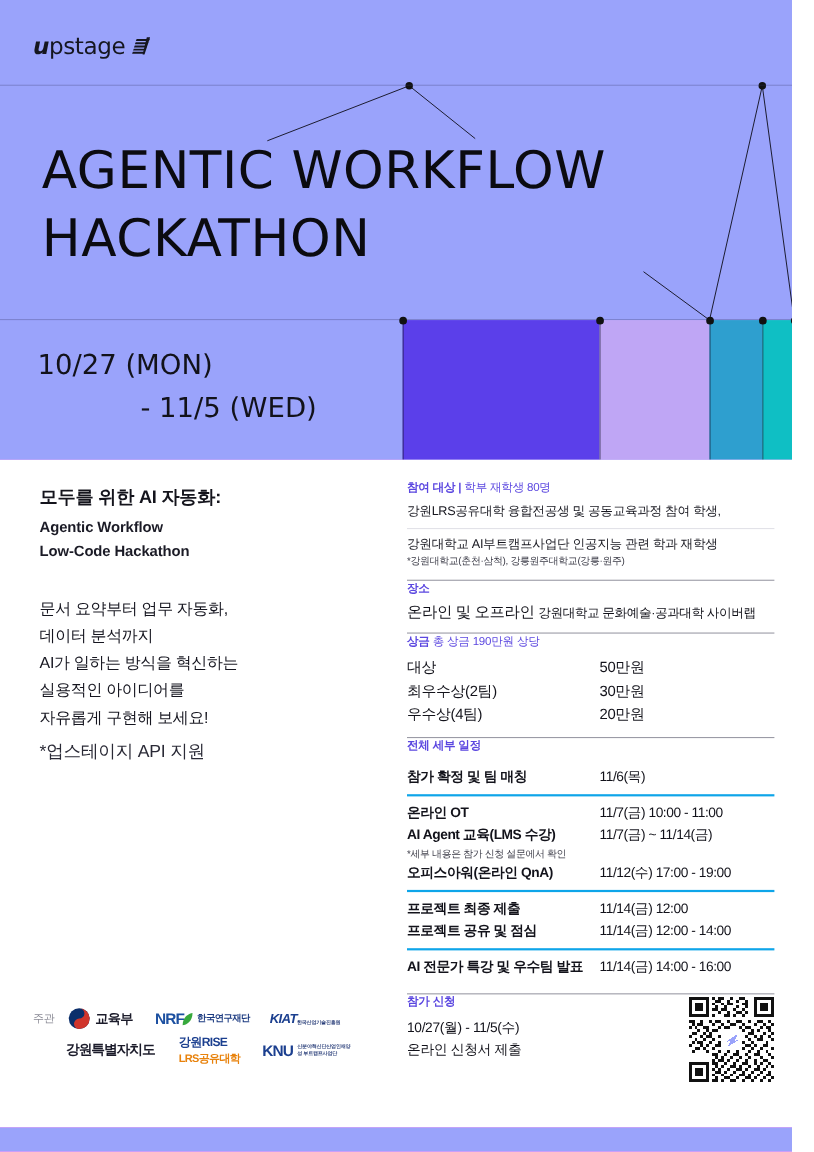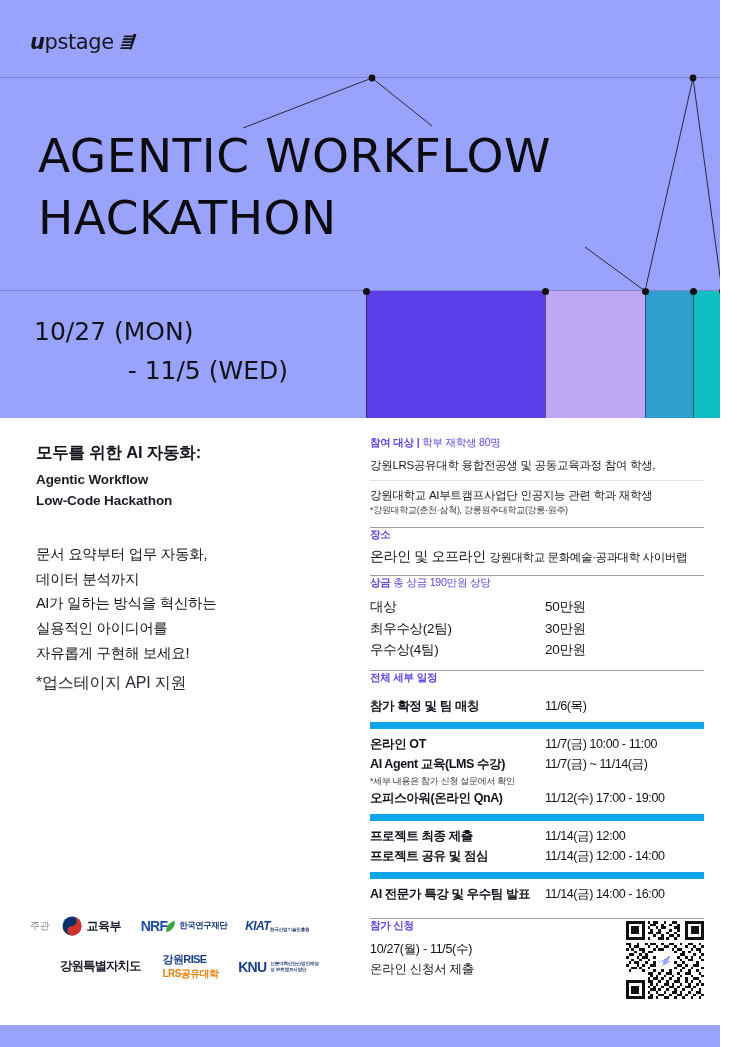--- a/index.html
+++ b/index.html
@@ -127,21 +127,21 @@
   .prize-row .k { width: 175px; }
 
   .sched-row {
     display: flex; align-items: center;
     font-size: 12.5px; font-weight: 600; color: #12121a;
     line-height: 1.64; letter-spacing: -0.4px;
   }
   .sched-row .k { width: 175px; }
   .sched-row .v { font-weight: 500; }
   .sched-group { padding: 5px 0; }
-  .sched-group + .sched-group { border-top: 7px solid #0ea5e9; }
+  .sched-group + .sched-group { border-top: 2px solid #0ea5e9; }
 
   .apply-line {
     font-size: 12.5px; font-weight: 500; color: #12121a;
     line-height: 1.6; letter-spacing: -0.3px;
   }
 
   #qr { position: absolute; right: 0; top: 2px; width: 78px; height: 78px; }
 
   
   #sponsors { position: absolute; left: 30px; top: 498px; width: 320px; }
@@ -560,21 +560,21 @@
           </svg>
           <span class="sp-ko-sm" style="margin-left:3px;">한국연구재단</span>
         </span>
 
         <span class="sp-logo" style="flex-direction:row;align-items:flex-end;">
           <span style="font-size:12px;font-weight:800;color:#1b3f8f;letter-spacing:-0.6px;font-style:italic;">KIAT</span>
           <span class="sp-tiny">한국산업기술진흥원</span>
         </span>
       </div>
 
-      <div class="sp-row" style="margin-top:16px;padding-left:30px;">
+      <div class="sp-row" style="margin-top:4px;padding-left:30px;">
         <span class="sp-logo" style="margin-right:22px;">
           <span style="font-size:12.5px;font-weight:800;color:#1b1b2a;letter-spacing:-1px;">강원특별자치도</span>
         </span>
 
         <span class="sp-logo" style="flex-direction:column;align-items:flex-start;margin-right:20px;">
           <span style="font-size:11px;font-weight:800;color:#1b3f8f;letter-spacing:-0.6px;">강원RISE</span>
           <span style="font-size:10px;font-weight:800;color:#e8820c;letter-spacing:-0.6px;">LRS공유대학</span>
         </span>
 
         <span class="sp-logo">

